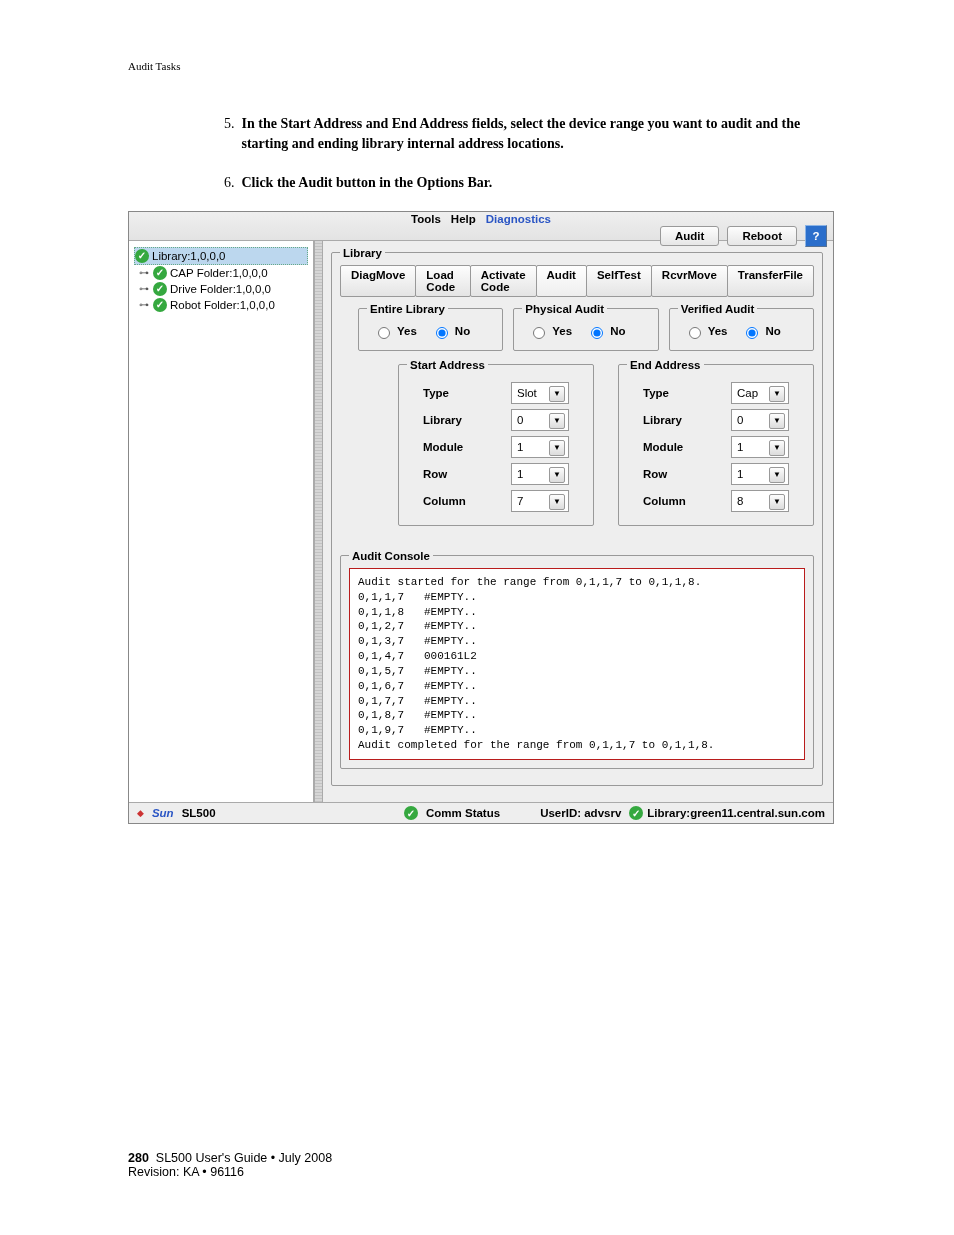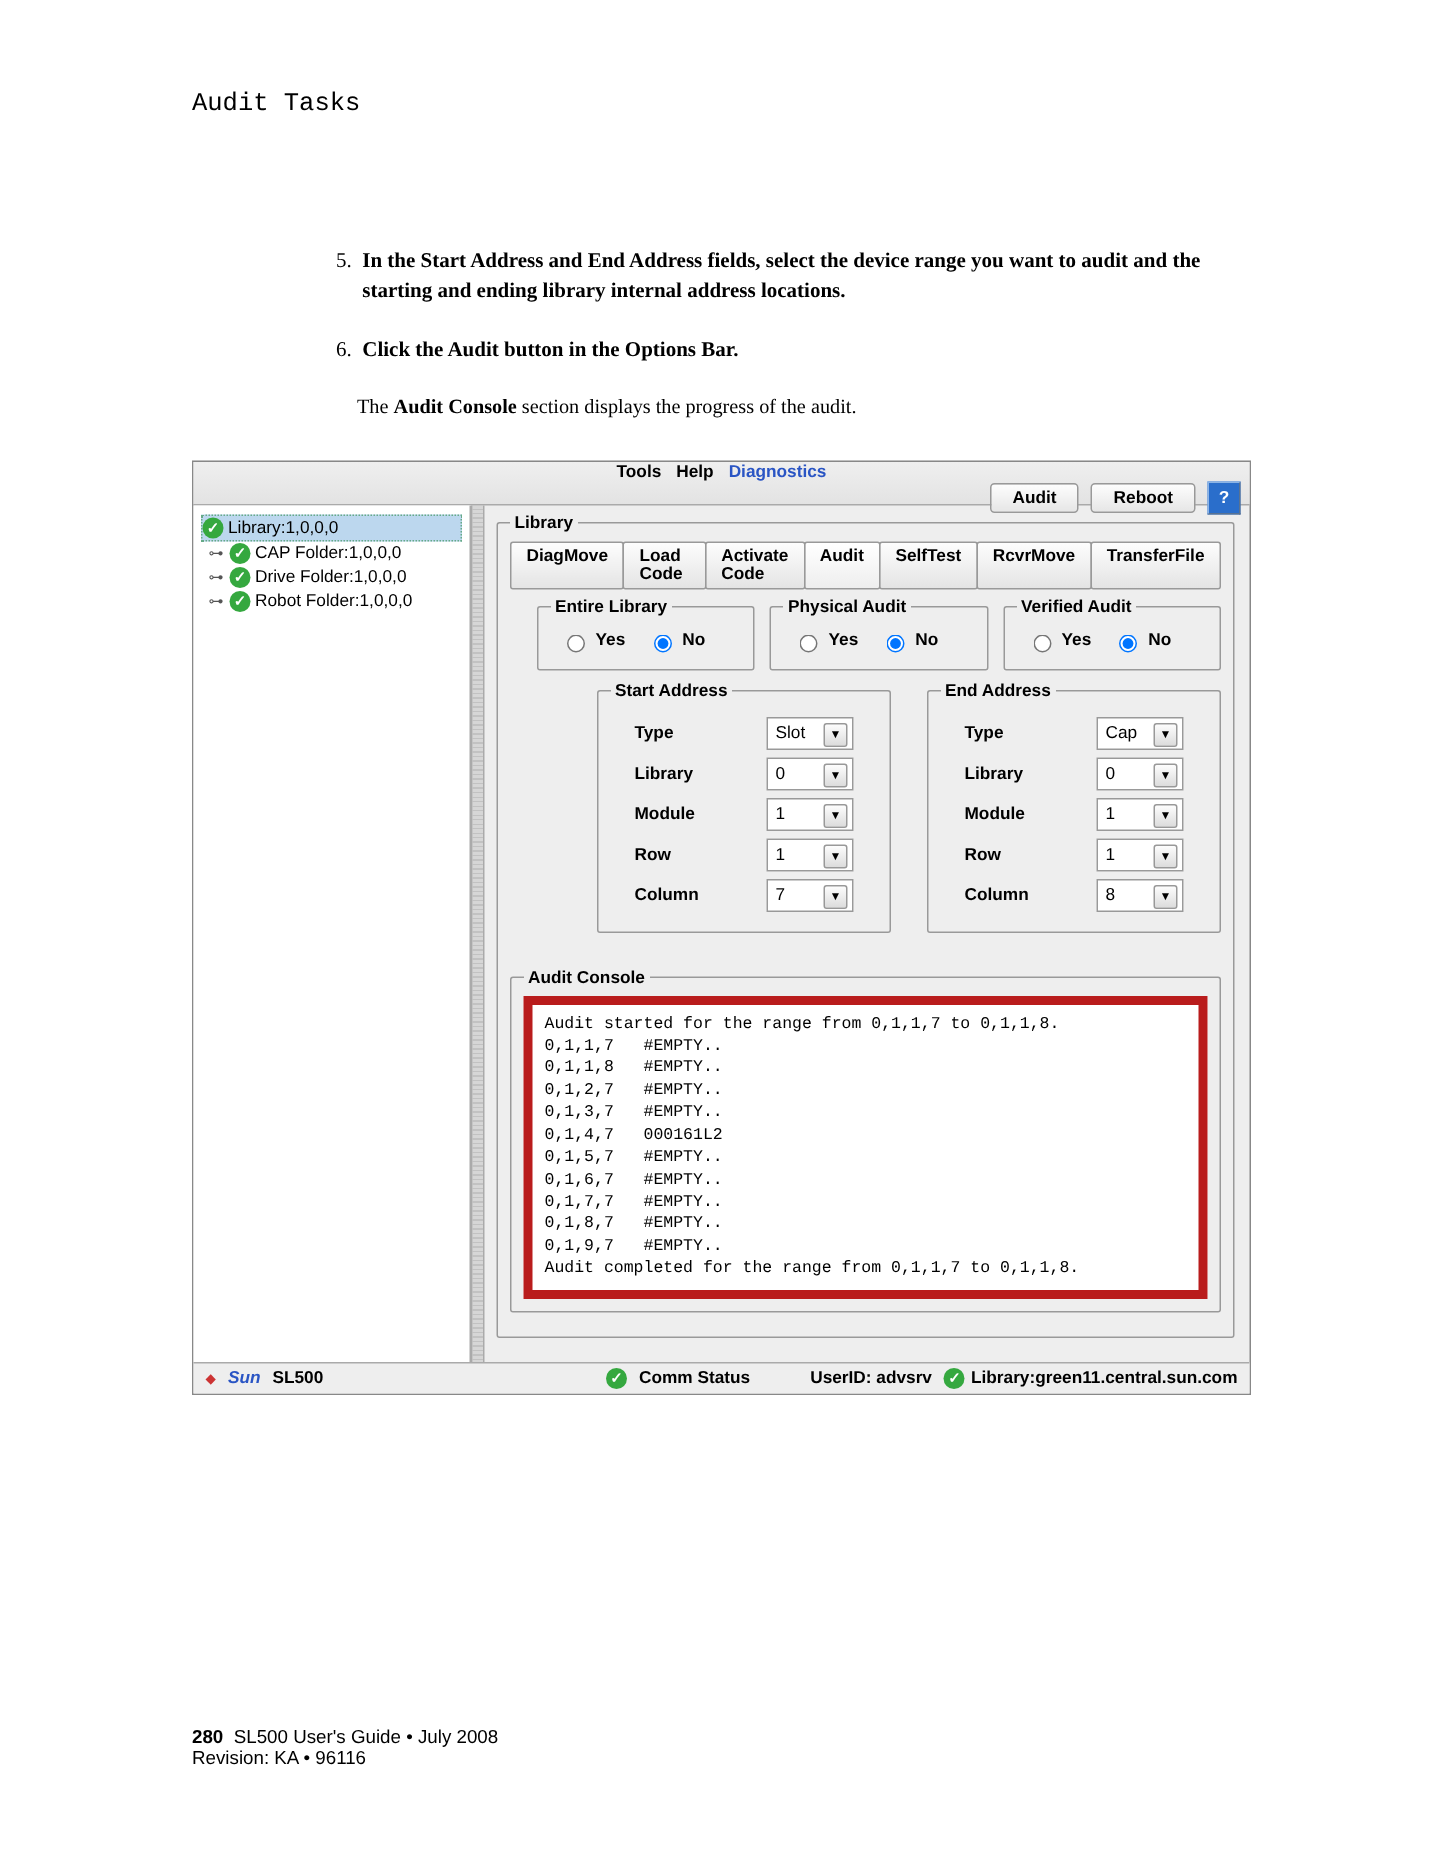--- a/index.html
+++ b/index.html
@@ -1,17 +1,17 @@
 <!DOCTYPE html>
 <html><head>
 <meta charset="utf-8">
 <style>
   body { margin:0; background:#fff; font-family: Georgia, 'Times New Roman', serif; color:#000; }
   .page { width:954px; height:1235px; margin:0 auto; position:relative; box-sizing:border-box; padding:60px 120px 50px 128px; }
-  .page-header { font-family: Liberation Mono, monospace; font-size:17px; margin-bottom:86px; }
+  .page-header { font-family: Liberation Serif, serif; font-size:11px; margin-bottom:42px; }
   .instruction-block { margin-left:96px; margin-bottom:18px; font-size:14px; line-height:1.45; }
   .instruction-block .num { display:inline-block; width:14px; vertical-align:top; }
   .instruction-block .txt { display:inline-block; width:560px; vertical-align:top; }
   .txt b { font-weight:bold; }
   .narrative { margin-left:110px; font-size:13.5px; margin-bottom:26px; line-height:1.4; }
 
   
   .app { font-family: Arial, Helvetica, sans-serif; font-size:11.5px; color:#000; border:1px solid #888; position:relative; background:#eee; }
 
   .topbar { display:flex; align-items:center; height:26px; background:linear-gradient(#efefef,#e3e3e3); border-bottom:1px solid #aaa; padding:1px 6px;flex-direction:column;}
@@ -47,21 +47,21 @@
   .three-cols { display:flex; gap:10px; }
   .three-cols fieldset { flex:1; }
 
   .addr-cols { display:flex; gap:24px;padding-left:40px; }
   .addr-cols fieldset { flex:1; }
   .form-row { display:flex; align-items:center; margin:5px 16px; gap:24px; }
   .form-row .lbl { width:64px; font-weight:bold; }
   .form-row .sel { flex:1; border:1px solid #999; background:#fff; height:20px; display:flex; align-items:center; padding:0 5px; position:relative; font-weight:normal; }
   .form-row .sel .caret { position:absolute; right:3px; top:3px; width:14px; height:14px; background:linear-gradient(#fdfdfd,#dcdcdc); border:1px solid #999; border-radius:2px; display:flex; align-items:center; justify-content:center; font-size:8px; }
 
-  .console-box { background:#fff; border:6px solid #b91c1c; padding:6px 8px; font-family:'Courier New', monospace; font-size:11px; line-height:1.35; white-space:pre; min-height:150px; }
+  .console-box { background:#fff; border:1px solid #b91c1c; padding:6px 8px; font-family:'Courier New', monospace; font-size:11px; line-height:1.35; white-space:pre; min-height:150px; }
 
   .statusbar { display:flex; align-items:center; border-top:1px solid #aaa; background:#eee; padding:3px 8px; font-size:11.5px; gap:8px;}
   .statusbar .sunlogo { color:#2a55c4; font-style:italic; font-weight:bold; }
   .statusbar .right-st { margin-left:auto; display:flex; align-items:center; gap:4px; }
 
   .page-footer { position:absolute; bottom:56px; left:128px; right:120px; display:flex; justify-content:space-between; font-family: Arial, Helvetica, sans-serif; font-size:12.5px;flex-direction:column; }
   .page-footer .pn { font-weight:bold; }
 </style>
 </head>
 <body>
@@ -72,23 +72,20 @@
   <div class="instruction-block">
     <span class="num">5.</span>
     <span class="txt"><b>In the Start Address and End Address fields, select the device range you want to audit and the starting and ending library internal address locations.</b></span>
   </div>
 
   <div class="instruction-block">
     <span class="num">6.</span>
     <span class="txt"><b>Click the Audit button in the Options Bar.</b></span>
   </div>
 
-  <div class="narrative">
-    <span>The </span><b>Audit Console</b><span> section displays the progress of the audit.</span>
-  </div>
 
   <div class="app">
 
     <div class="topbar">
       <div class="menus">
         <span>Tools</span>
         <span>Help</span>
         <span class="diag">Diagnostics</span>
       </div>
       <div class="right">

